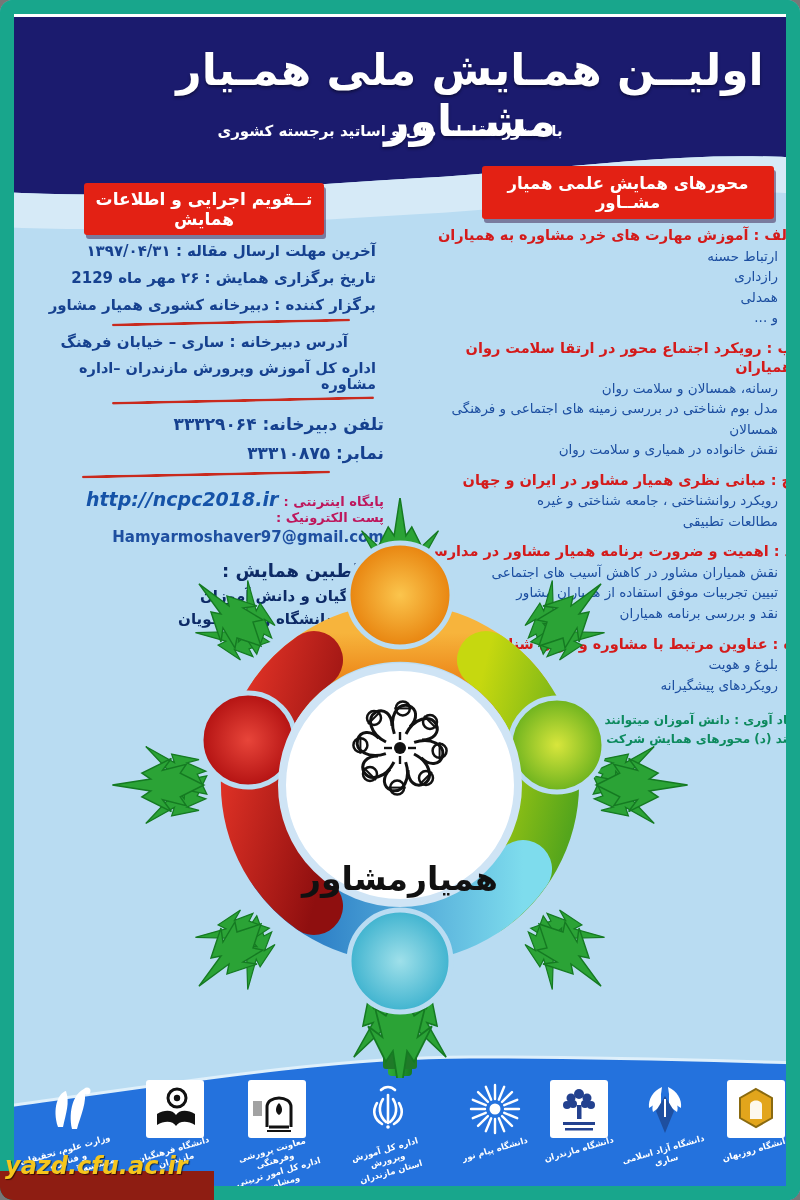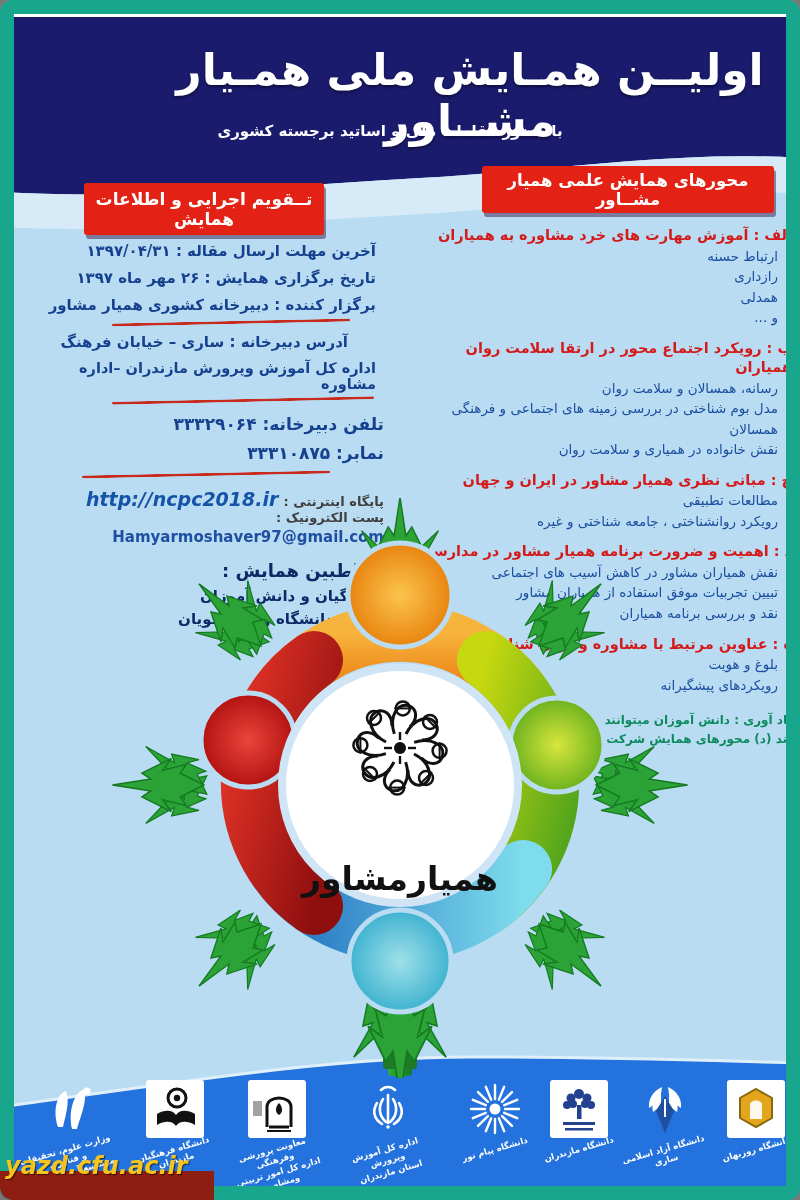--- a/index.html
+++ b/index.html
@@ -17,32 +17,32 @@
   .title{position:absolute;left:150px;top:44px;width:640px;z-index:3;color:#ffffff;
          font-size:44px;font-weight:bold;text-align:center;direction:rtl;
          text-shadow:0 2px 3px rgba(0,0,10,.45);}
   .subtitle{position:absolute;left:130px;top:122px;width:520px;z-index:3;color:#ffffff;
          font-size:15px;font-weight:bold;text-align:center;direction:rtl;}
   
   .redbox{position:absolute;z-index:3;background:#e32114;color:#fff;font-weight:bold;
           display:flex;align-items:center;justify-content:center;border-radius:3px;
           box-shadow:2px 4px 0 rgba(45,5,55,.45);direction:rtl;text-align:center;}
   .redbox.left{left:84px;top:183px;width:240px;height:52px;font-size:17px;}
-  .redbox.right{left:482px;top:166px;width:292px;height:47px;font-size:16.5px;}
+  .redbox.right{left:482px;top:166px;width:292px;height:53px;font-size:16.5px;}
   
   .leftcol{position:absolute;left:28px;top:242px;width:356px;z-index:3;direction:rtl;color:#16418f;}
   .leftcol .ln{font-weight:bold;font-size:15px;text-align:right;padding-right:8px;margin-top:9px;}
   .leftcol .ctr{text-align:right;padding-right:0;}
   .leftcol .tel{font-size:17px;}
   .leftcol .navy{color:#0d2a66;}
   .redline{border-top:3px solid #c92a1e;height:0;margin-top:7px;transform:rotate(-1.2deg);border-radius:2px;}
   .u1{width:238px;margin-right:34px;}
   .u2{width:262px;margin-right:10px;}
   .u3{width:248px;margin:10px auto 0 auto;}
-  .sitelbl{font-size:13px;font-weight:bold;color:#404040;}
+  .sitelbl{font-size:13px;font-weight:bold;color:#be185d;}
   .siteurl{font-size:19px;font-weight:bold;font-style:italic;color:#1553a8;direction:ltr;unicode-bidi:embed;}
   .email{font-size:17px;font-weight:normal;direction:ltr;unicode-bidi:embed;color:#1e4fa0;}
   
   .rightcol{position:absolute;left:416px;top:226px;width:376px;z-index:3;direction:rtl;text-align:right;}
   .sec-title{color:#d41b1b;font-weight:bold;font-size:14.5px;margin-top:11px;line-height:1.35;}
   .sec-item{color:#1c4ea0;font-weight:normal;font-size:13.5px;padding-right:14px;line-height:1.52;}
   .note{color:#0d8a5e;font-weight:bold;font-size:12px;margin-top:16px;line-height:1.6;padding-left:4px;}
   
   .emblem{position:absolute;left:55px;top:498px;z-index:3;}
   
@@ -68,21 +68,21 @@
   </svg>
   <div class="topline"></div>
 
   <div class="title">اولیــن همـایش ملی همـیار مشــاور</div>
   <div class="subtitle">با حضور مقامات ملی و اساتید برجسته کشوری</div>
 
   <div class="redbox left">تــقویم اجرایی و اطلاعات همایش</div>
 
   <div class="leftcol">
     <div class="ln" style="margin-top:0">آخرین مهلت ارسال مقاله :  ۱۳۹۷/۰۴/۳۱</div>
-    <div class="ln">تاریخ برگزاری همایش : ۲۶ مهر ماه ۱۳۹۷</div>
+    <div class="ln">تاریخ برگزاری همایش : ۲۶ مهر ماه 2129</div>
     <div class="ln">برگزار کننده : دبیرخانه کشوری همیار مشاور</div>
     <div class="redline u1"></div>
     <div class="ln" style="padding-right:36px">آدرس دبیرخانه : ساری – خیابان فرهنگ</div>
     <div class="ln" style="font-size:14.5px">اداره کل آموزش وپرورش مازندران –اداره مشاوره</div>
     <div class="redline u2"></div>
     <div class="ln ctr tel" style="margin-top:12px">تلفن دبیرخانه: ۳۳۳۲۹۰۶۴</div>
     <div class="ln ctr tel">نمابر: ۳۳۳۱۰۸۷۵</div>
     <div class="redline u3"></div>
     <div class="ln ctr" style="margin-top:12px">
       <span class="sitelbl">پایگاه اینترنتی :</span>
@@ -103,22 +103,22 @@
     <div class="sec-item">رازداری</div>
     <div class="sec-item">همدلی</div>
     <div class="sec-item">و ...</div>
 
     <div class="sec-title">ب : رویکرد اجتماع محور در ارتقا سلامت روان همیاران</div>
     <div class="sec-item">رسانه، همسالان و سلامت روان</div>
     <div class="sec-item">مدل بوم شناختی در بررسی زمینه های اجتماعی و فرهنگی همسالان</div>
     <div class="sec-item">نقش خانواده در همیاری و سلامت روان</div>
 
     <div class="sec-title">ج : مبانی نظری همیار مشاور در ایران و جهان</div>
+    <div class="sec-item">رویکرد روانشناختی ، جامعه شناختی و غیره</div>
     <div class="sec-item">مطالعات تطبیقی</div>
-    <div class="sec-item">رویکرد روانشناختی ، جامعه شناختی و غیره</div>
 
     <div class="sec-title">د : اهمیت و ضرورت برنامه همیار مشاور در مدارس</div>
     <div class="sec-item">نقش همیاران مشاور در کاهش آسیب های اجتماعی</div>
     <div class="sec-item">تبیین تجربیات موفق استفاده از همیاران مشاور</div>
     <div class="sec-item">نقد و بررسی برنامه همیاران</div>
 
     <div class="sec-title">ه : عناوین مرتبط با مشاوره و روان شناسی</div>
     <div class="sec-item">بلوغ و هویت</div>
     <div class="sec-item">رویکردهای پیشگیرانه</div>
 

